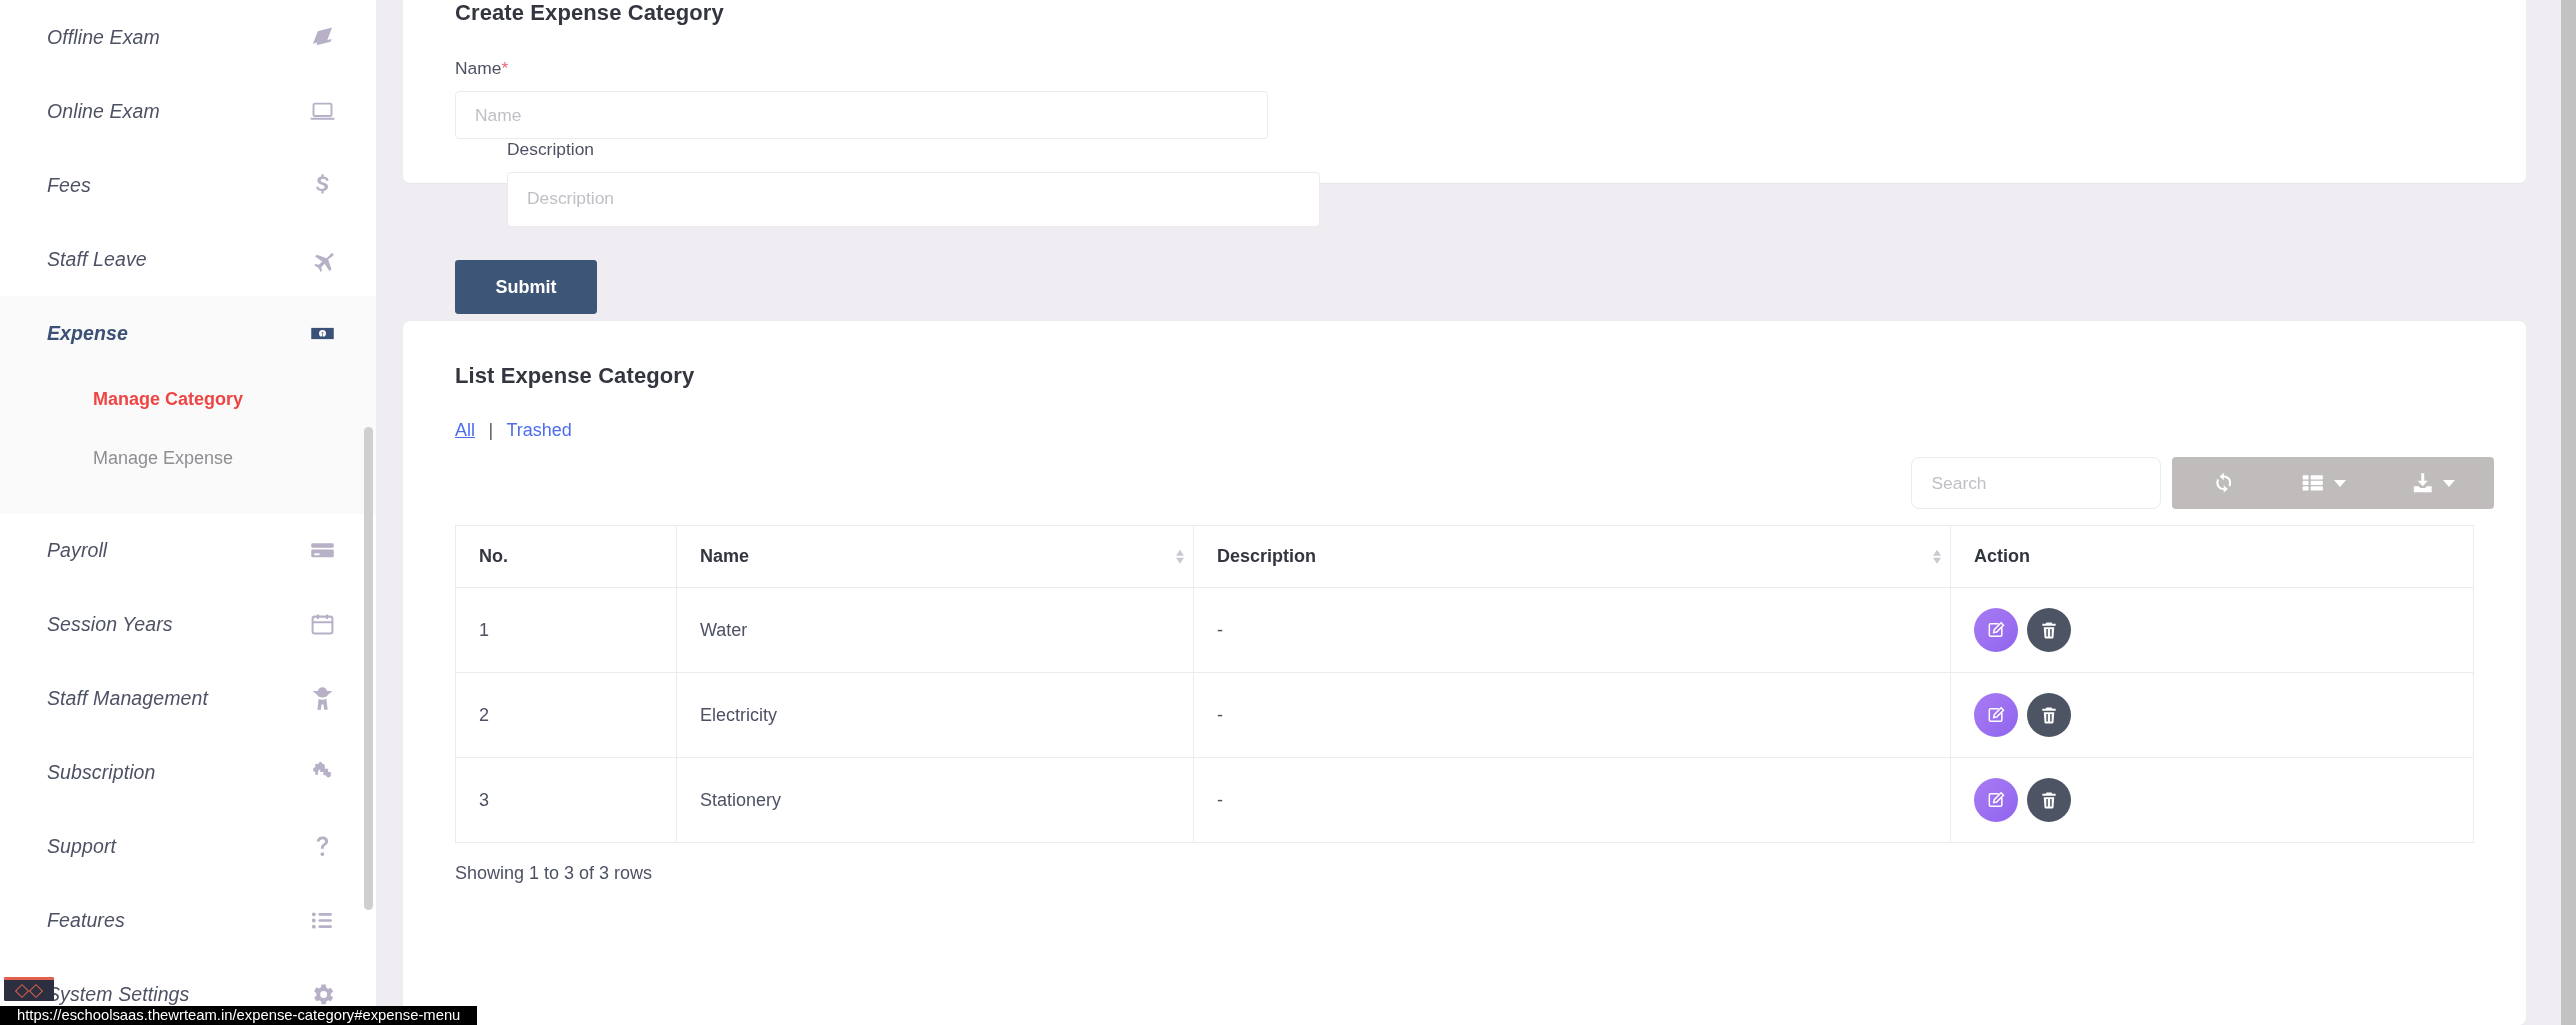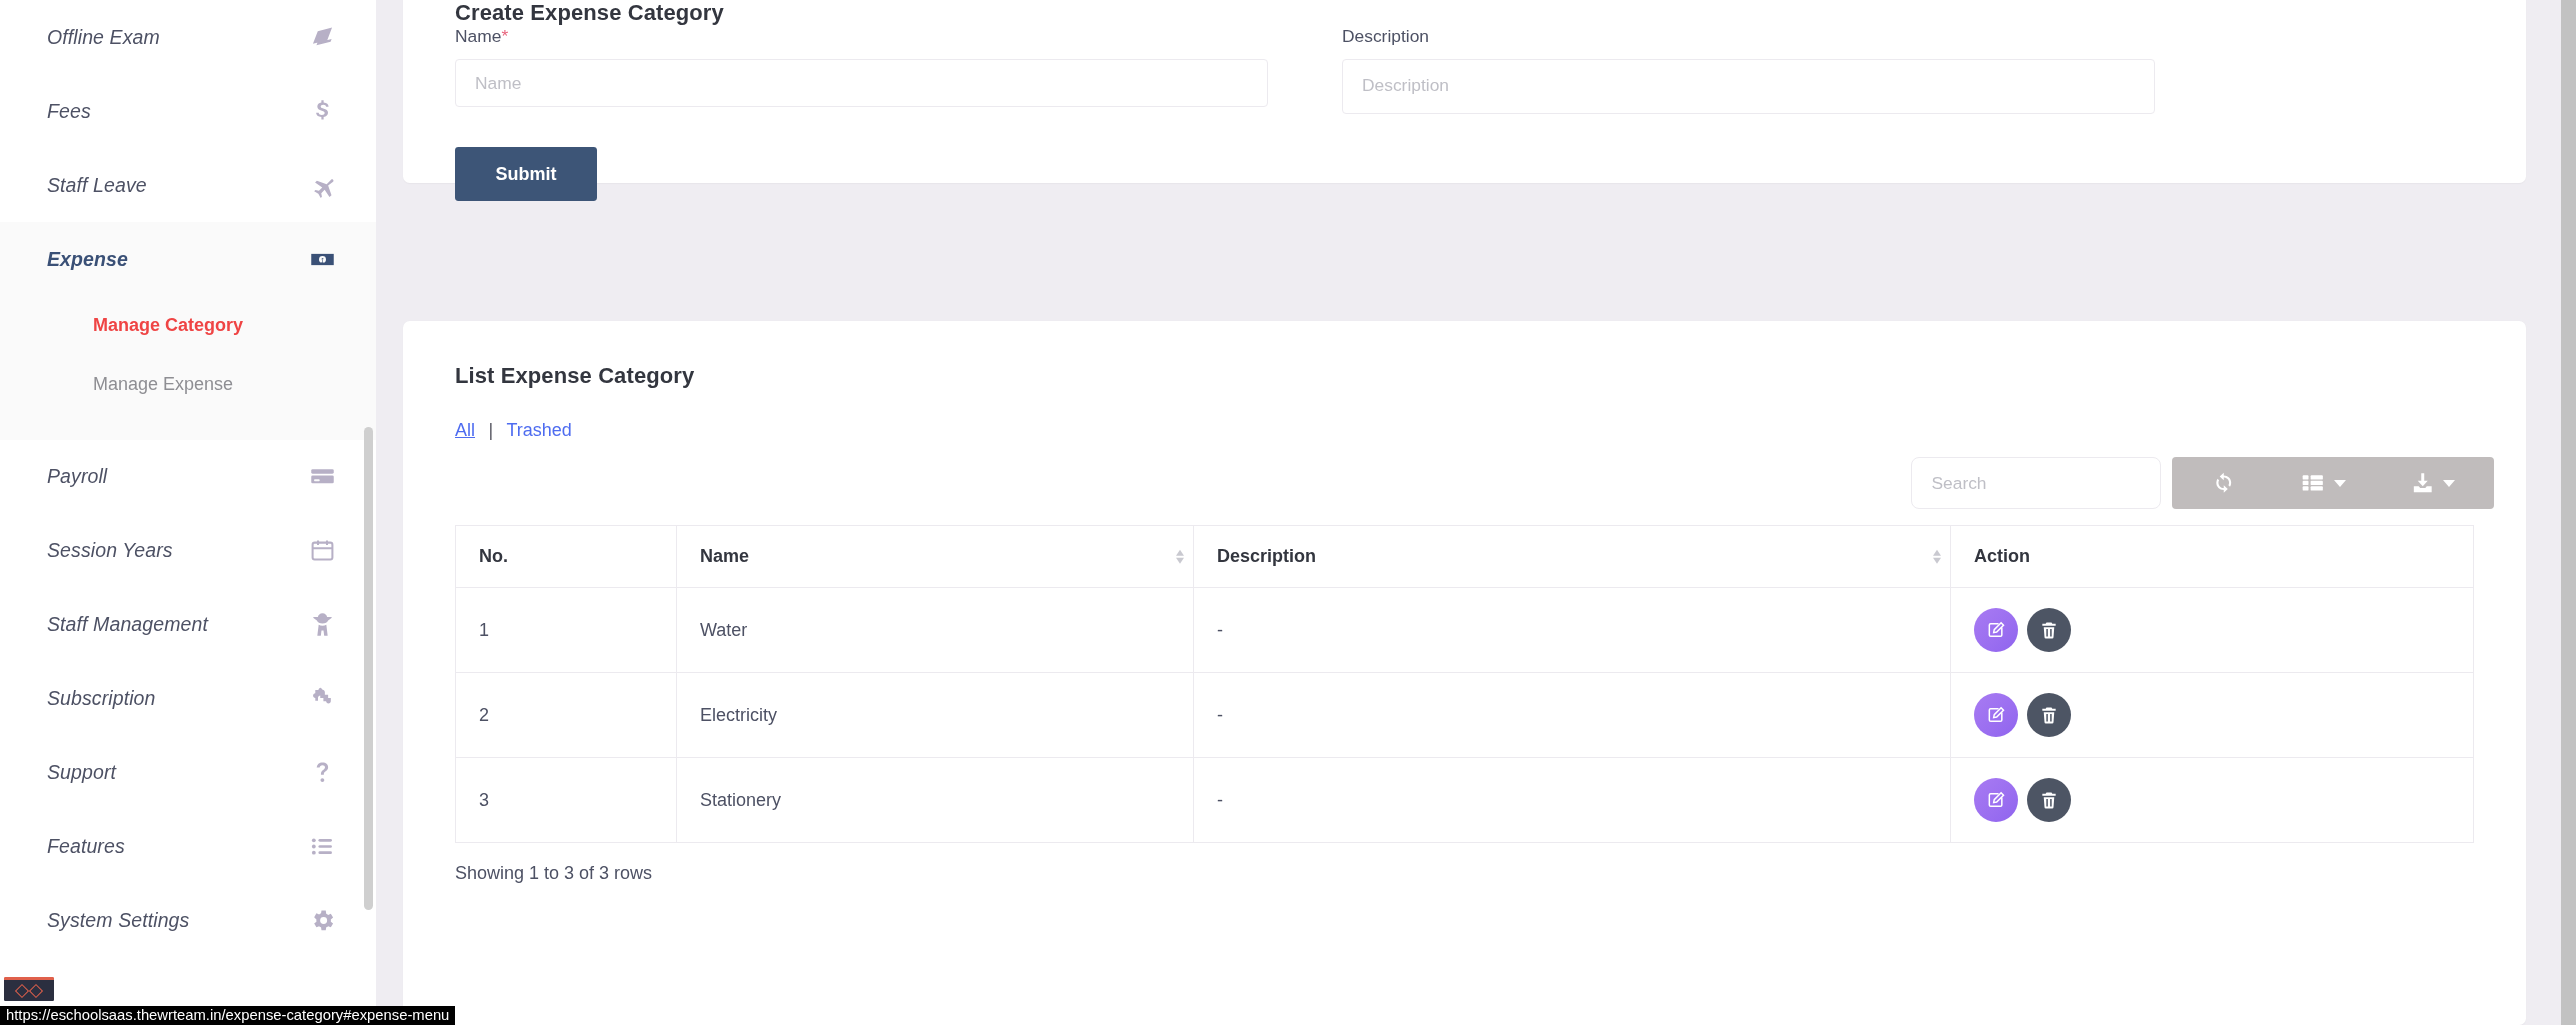--- a/index.html
+++ b/index.html
@@ -104,20 +104,22 @@
   }
   .card-title {
     font-size: 22px;
     font-weight: bold;
     color: #33363f;
     letter-spacing: 0.1px;
   }
   .form-row {
     display: flex;
     gap: 0;
+    margin-top: 32px;
+    flex-direction: column;
   }
   .form-col { width: 835px; }
   .form-col.right { margin-left: 52px; width: 835px; }
   .field-label {
     font-size: 17.4px;
     color: #4d5164;
     margin-bottom: 12px;
     display: block;
   }
   .req { color: #e8637c; font-size: 17.4px; }
@@ -300,21 +302,21 @@
 
   
   .status-bar {
     position: absolute;
     left: 0; bottom: 0;
     height: 19px;
     background: #000000;
     color: #ffffff;
     font-size: 14.8px;
     line-height: 19px;
-    padding: 0 6px;
+    padding: 0 17px;
     white-space: nowrap;
     font-family: "Liberation Sans", sans-serif;
     z-index: 40;
   }
   .corner-widget {
     position: absolute;
     left: 4px; bottom: 24px;
     width: 50px; height: 24px;
     background: #2b2f40;
     border-top: 3.4px solid #e0604b;
@@ -339,20 +341,29 @@
 
       <div class="nav-item">
         <span class="label">Offline Exam</span>
         <span class="ico">
           <svg width="27" height="27" viewBox="0 0 24 24" fill="currentColor">
               <path d="M20.5 3.2 7.8 6.4 3.5 17.6l12.7-3.1zM6.6 18.9l12.6-3.2.9-2.4L7.6 16.4z"></path>
             </svg>
         </span>
       </div>
 
+      <div class="nav-item">
+        <span class="label">Online Exam</span>
+        <span class="ico">
+          <svg width="27" height="27" viewBox="0 0 24 24" fill="none" stroke="currentColor" stroke-width="1.7">
+              <rect x="4" y="5" width="16" height="11" rx="1.4"></rect>
+              <path d="M1.5 18.5h21M9.5 18.5h5" stroke-width="1.7"></path>
+            </svg>
+        </span>
+      </div>
 
       <div class="nav-item">
         <span class="label">Fees</span>
         <span class="ico">
           <svg width="27" height="27" viewBox="0 0 24 24" fill="currentColor">
               <path d="M13 2h-2v2.1c-2.2.3-3.6 1.6-3.6 3.5 0 2.1 1.5 3.1 4 3.8 1.9.5 2.5 1 2.5 1.9 0 1-1 1.7-2.5 1.7-1.6 0-2.7-.7-2.8-2H6.3c.1 2.1 1.6 3.5 4.7 3.8V19h2v-2.2c2.4-.3 3.9-1.7 3.9-3.7 0-2.1-1.4-3.1-4.2-3.8-1.8-.5-2.3-1-2.3-1.8 0-.9.9-1.6 2.3-1.6 1.5 0 2.4.7 2.5 1.9h2.2c-.1-2-1.5-3.4-4.4-3.7z"></path>
             </svg>
         </span>
       </div>
 

